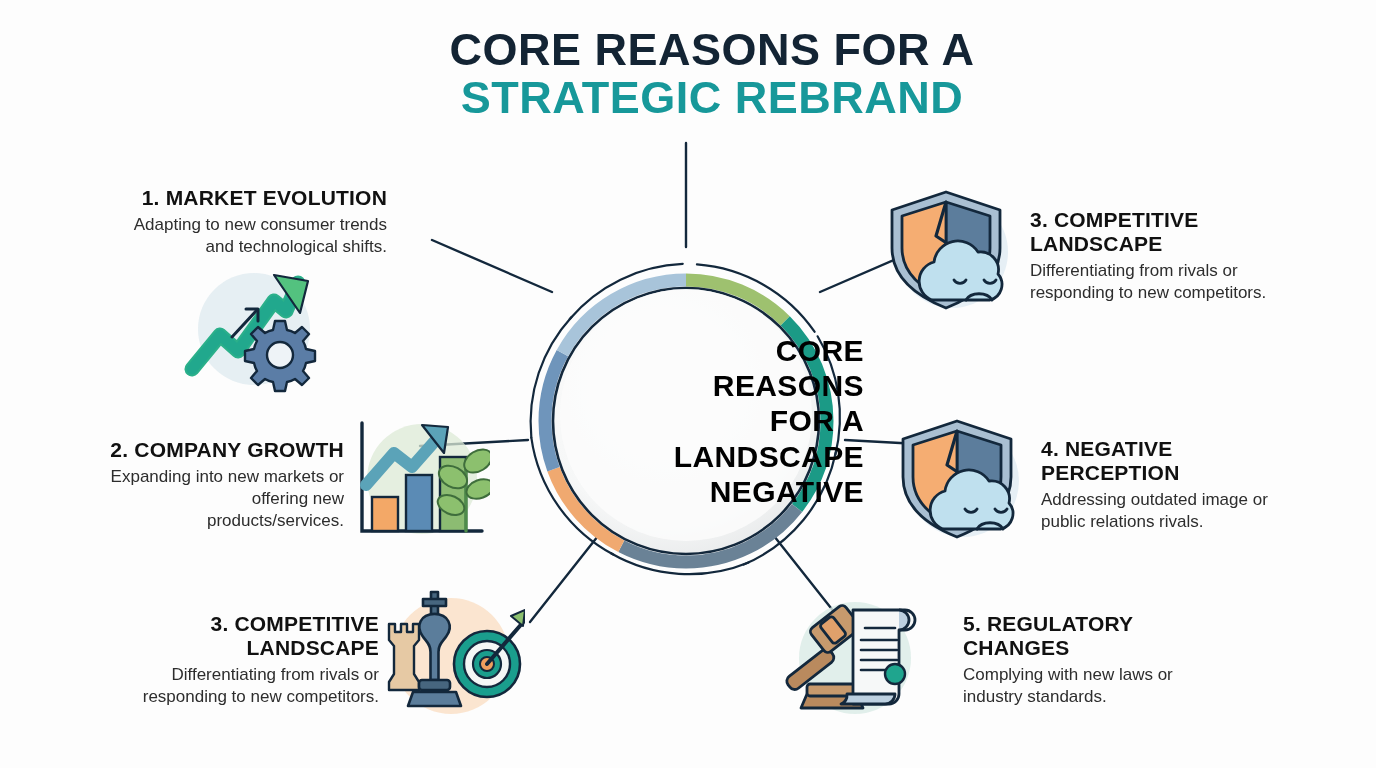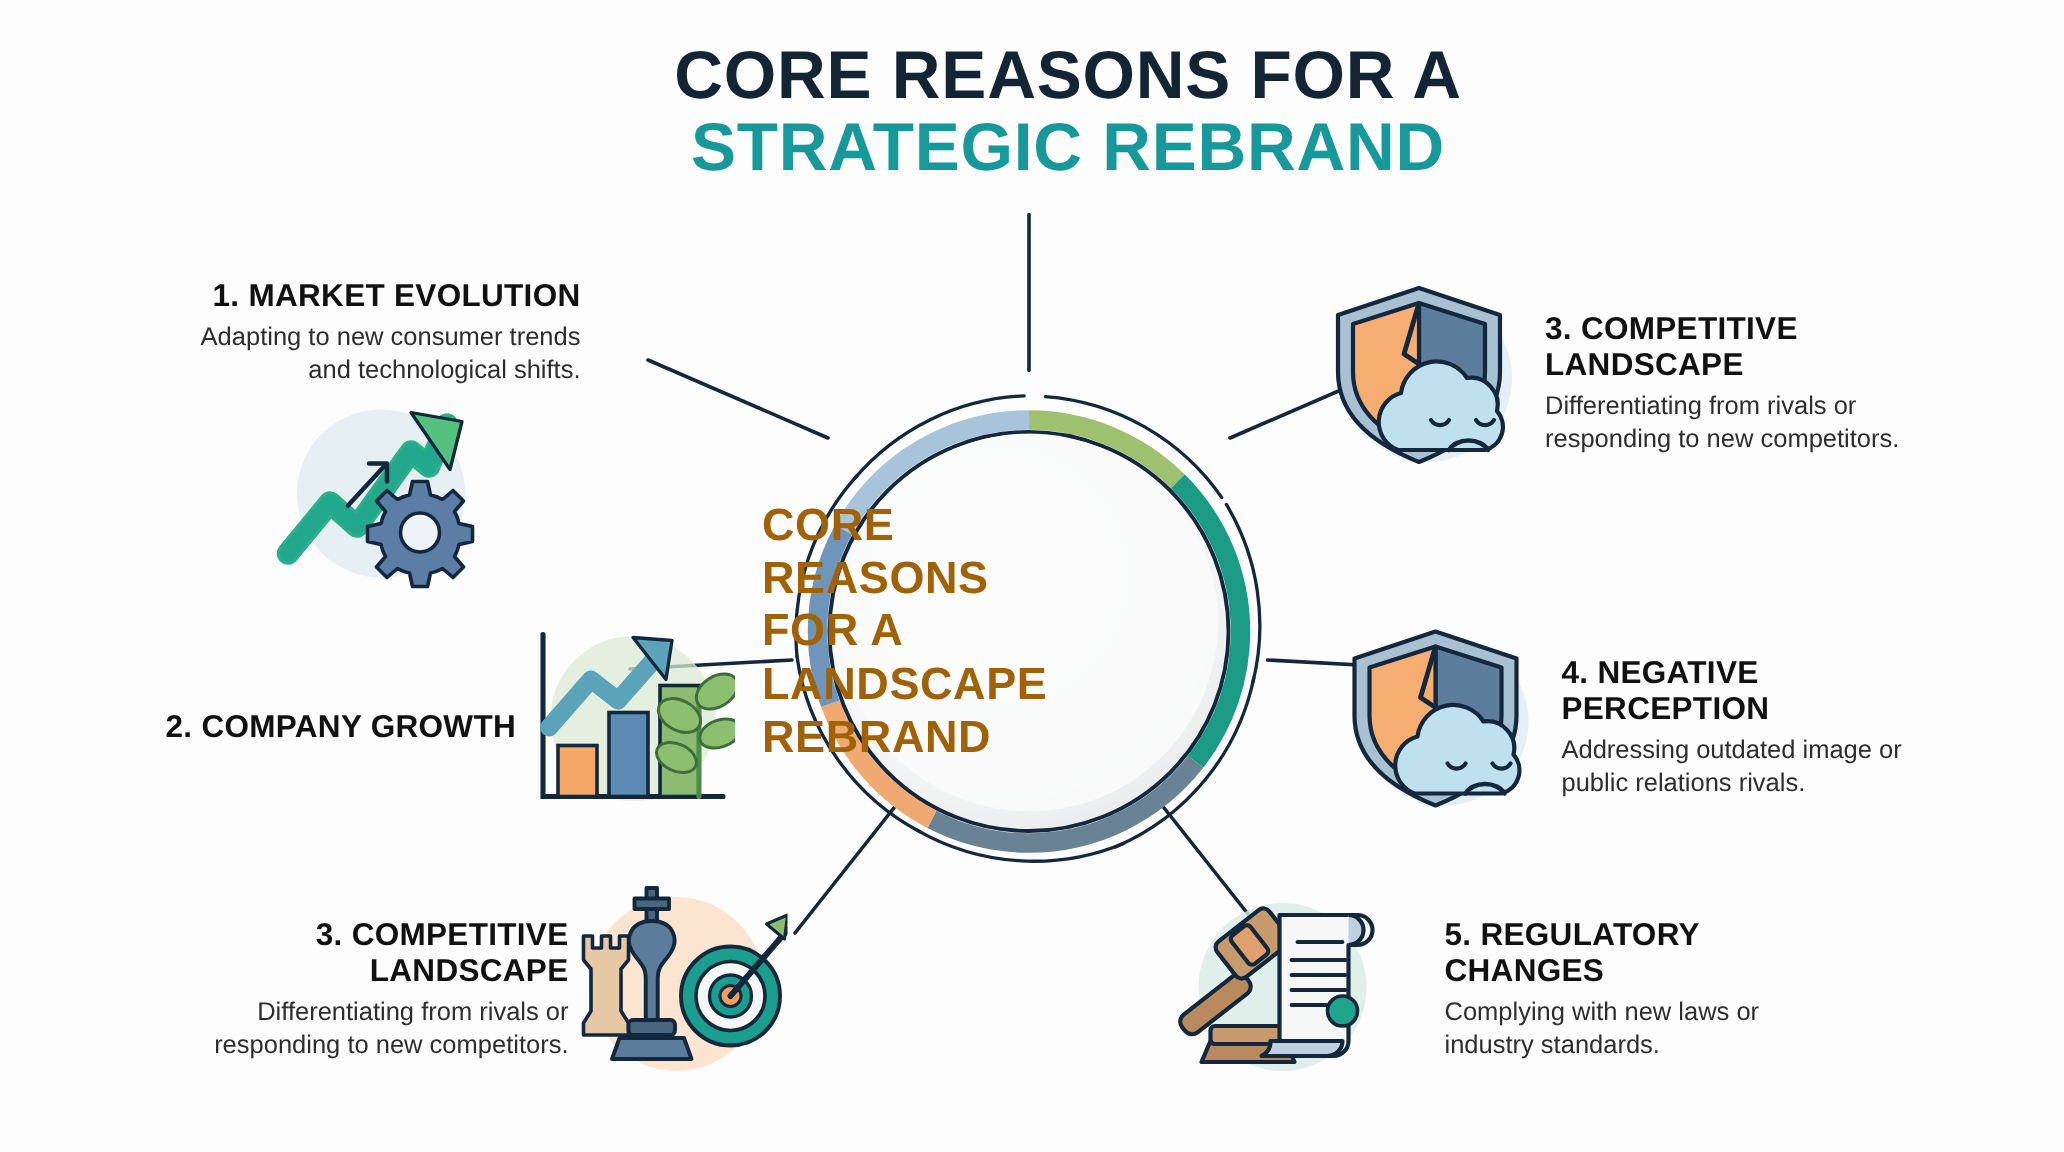--- a/index.html
+++ b/index.html
@@ -66,23 +66,23 @@
     width: 356px;
     height: 356px;
   }
   .hub-svg { position: absolute; left: 0; top: 0; }
   .hub-text {
     position: absolute;
     left: 0; top: 0;
     width: 356px; height: 356px;
     display: flex;
     flex-direction: column;
-    align-items: flex-start;
+    align-items: flex-end;
     justify-content: center;
-    color: #a16207;
+    color: #000000;
     font-weight: bold;
     font-size: 30px;
     line-height: 1.18;
     letter-spacing: 0.4px;
     text-align: center;
   }
   .hub-text span { display: block; }
 
   
   .item {
@@ -185,21 +185,21 @@
 
       <circle cx="178" cy="178" r="133" fill="url(#innerShade)" stroke="#13283c" stroke-width="2.6"></circle>
       <circle cx="178" cy="172" r="126" fill="#fbfcfc" opacity="0.85"></circle>
     </svg>
 
     <div class="hub-text">
       <span>CORE</span>
       <span>REASONS</span>
       <span>FOR A</span>
       <span>LANDSCAPE</span>
-      <span>REBRAND</span>
+      <span>NEGATIVE</span>
     </div>
   </div>
 
   <div class="item left" style="left:42px; top:186px; width:420px;flex-direction:column;">
     <div class="txt">
       <div class="item-title">1. MARKET EVOLUTION</div>
       <div class="item-desc">Adapting to new consumer trends and technological shifts.</div>
     </div>
     <div class="icon-wrap">
       <svg width="140" height="140" viewBox="0 0 140 140">
@@ -218,20 +218,21 @@
           </g>
           <circle cx="0" cy="0" r="13" fill="#eef3f7" stroke="#13283c" stroke-width="2.4"></circle>
         </g>
       </svg>
     </div>
   </div>
 
   <div class="item left" style="left:110px; top:415px; width:380px;">
     <div class="txt">
       <div class="item-title">2. COMPANY GROWTH</div>
+      <div class="item-desc">Expanding into new markets or offering new products/services.</div>
     </div>
     <div class="icon-wrap">
       <svg width="140" height="140" viewBox="0 0 140 140">
         <circle cx="72" cy="64" r="55" fill="#dce9d6" opacity="0.75"></circle>
 
         <path d="M12 8 L12 116 L132 116" fill="none" stroke="#13283c" stroke-width="3.4" stroke-linecap="round"></path>
 
         <rect x="22" y="82" width="26" height="34" fill="#f3a867" stroke="#13283c" stroke-width="2.4"></rect>
         <rect x="56" y="60" width="26" height="56" fill="#5b8bb5" stroke="#13283c" stroke-width="2.4"></rect>
         <rect x="90" y="42" width="26" height="74" fill="#8cbc72" stroke="#13283c" stroke-width="2.4"></rect>

